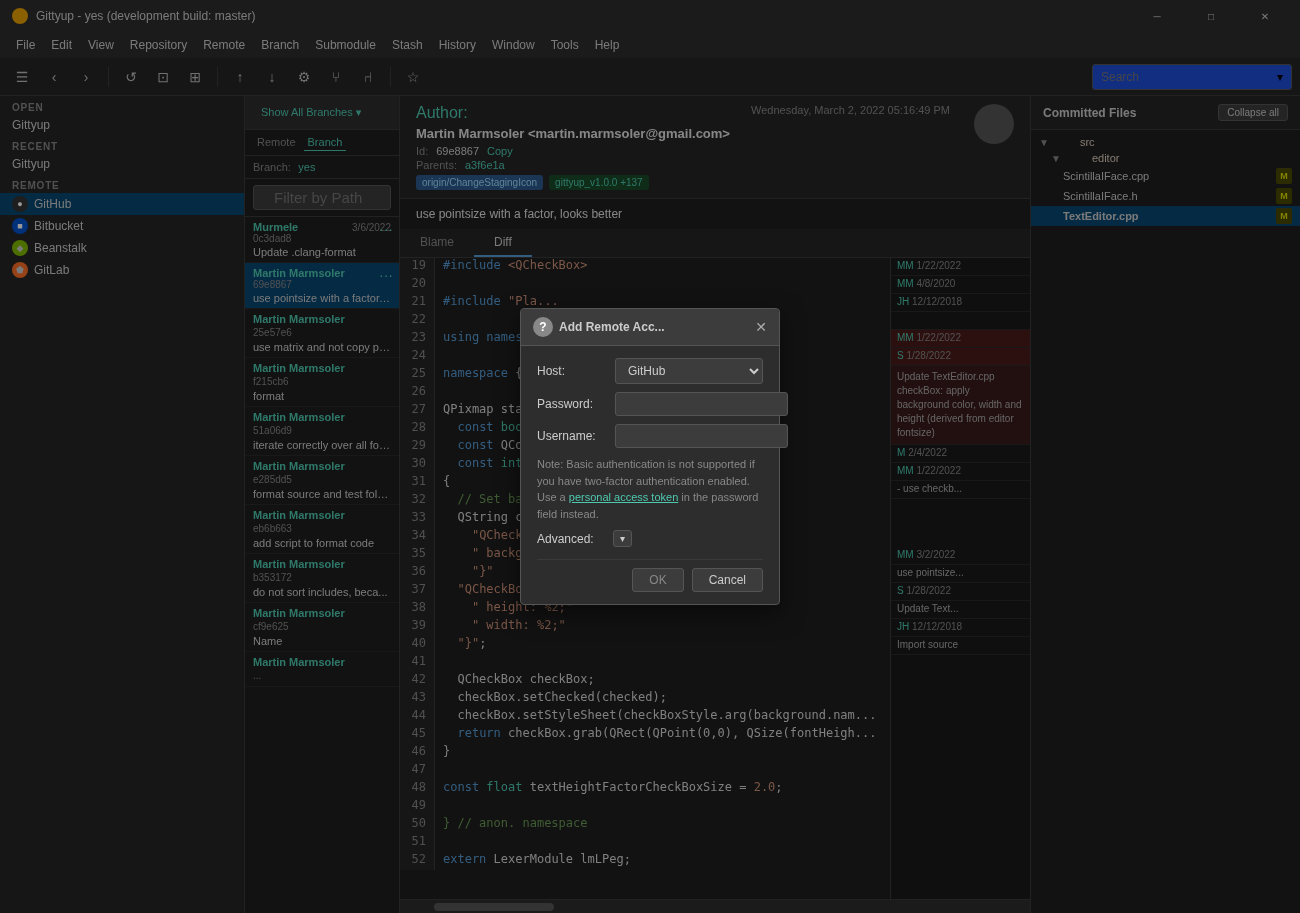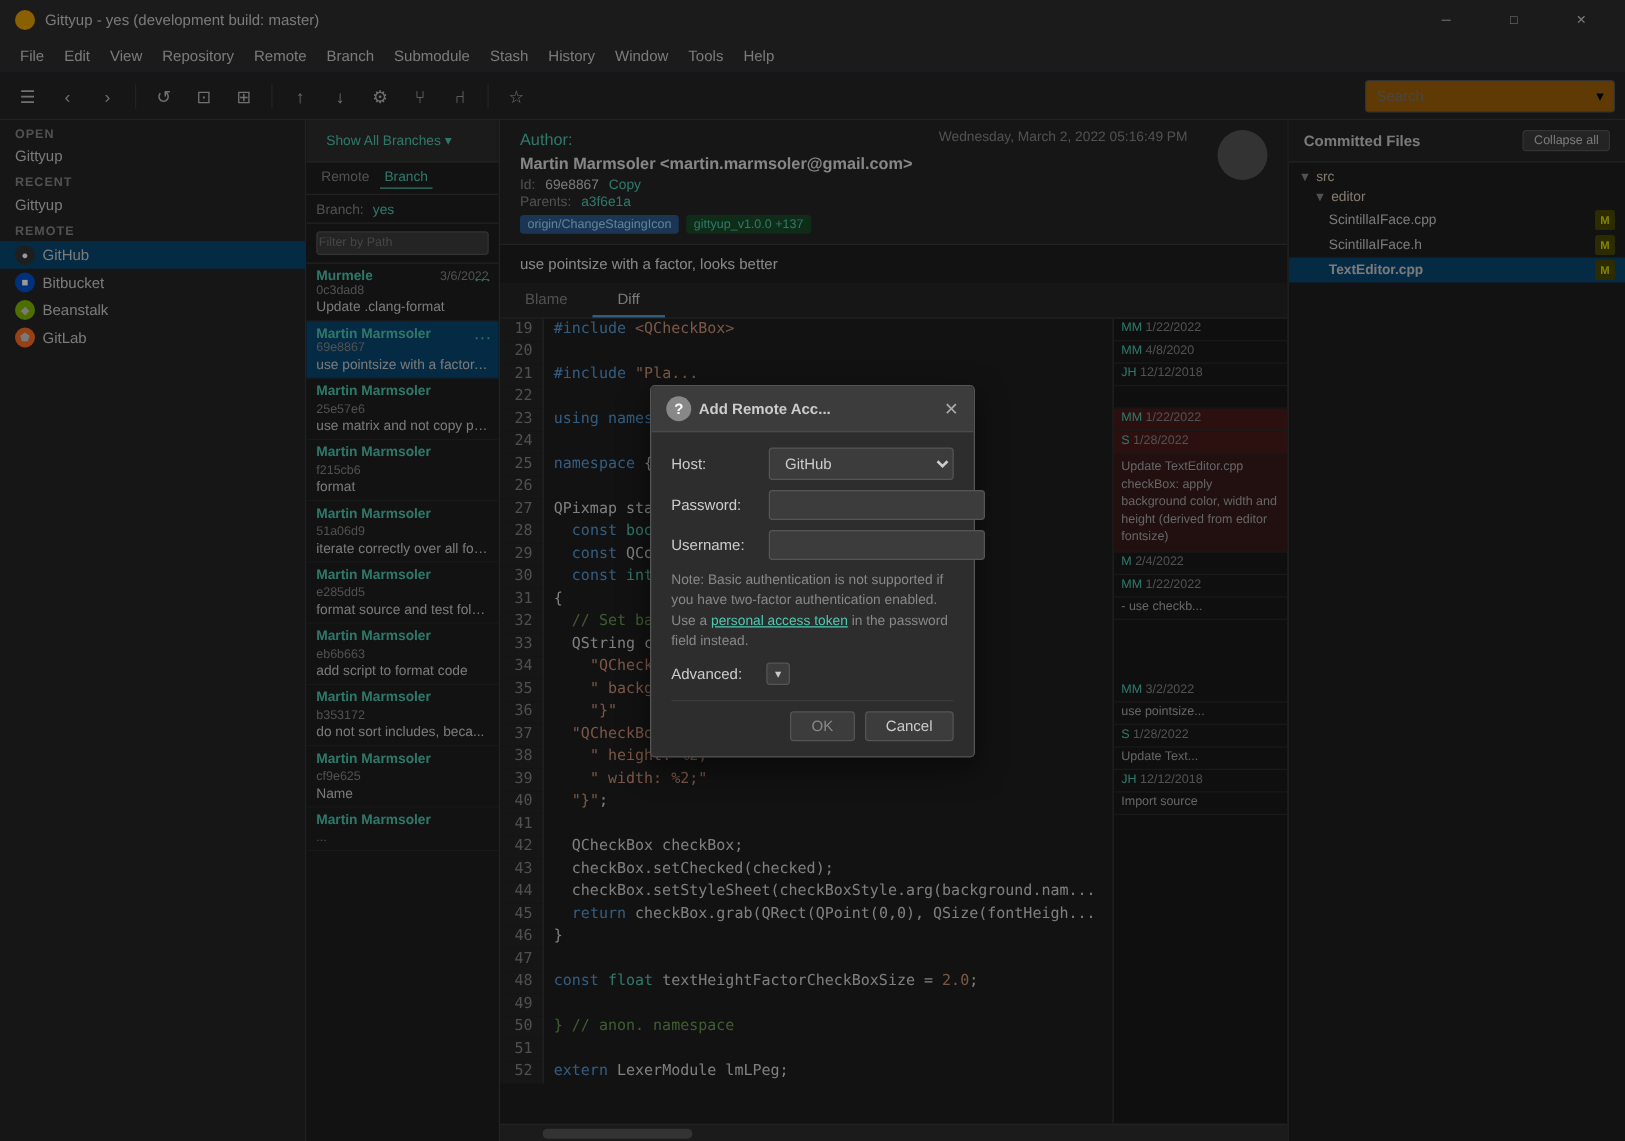--- a/index.html
+++ b/index.html
@@ -13,41 +13,41 @@
     #titlebar .win-btn { width: 46px; height: 32px; display: flex; align-items: center; justify-content: center; cursor: pointer; color: #ccc; font-size: 10px; }
 
     
     #menubar { background: #2d2d2d; height: 26px; display: flex; align-items: center; padding: 0 8px; color: #ccc; font-size: 12px; }
     #menubar .menu-item { padding: 2px 8px; cursor: pointer; }
 
     
     #toolbar { background: #252526; height: 38px; display: flex; align-items: center; padding: 0 8px; gap: 4px; border-bottom: 1px solid #3a3a3a; }
     .tb-btn { width: 28px; height: 28px; background: transparent; border: none; cursor: pointer; display: flex; align-items: center; justify-content: center; color: #bbb; font-size: 14px; border-radius: 3px; }
     .tb-sep { width: 1px; height: 20px; background: #3a3a3a; margin: 0 4px; }
-    #search-bar { margin-left: auto; background: #a16207; border: 1px solid #555; border-radius: 3px; display: flex; align-items: center; padding: 0 8px; height: 26px; width: 200px; }
+    #search-bar { margin-left: auto; background: #1d4ed8; border: 1px solid #555; border-radius: 3px; display: flex; align-items: center; padding: 0 8px; height: 26px; width: 200px; }
     #search-bar input { background: transparent; border: none; color: #ccc; font-size: 12px; width: 100%; outline: none; }
 
     
     #main { display: flex; height: calc(913px - 96px); }
 
     
     #sidebar { width: 245px; background: #252526; border-right: 1px solid #3a3a3a; display: flex; flex-direction: column; overflow: hidden; }
     .sidebar-section-label { color: #888; font-size: 10px; font-weight: bold; padding: 6px 12px 2px; letter-spacing: 0.8px; }
     .sidebar-item { padding: 3px 12px; cursor: pointer; color: #ccc; font-size: 12px; }
     .remote-item { display: flex; align-items: center; gap: 6px; padding: 3px 12px; cursor: pointer; color: #ccc; }
     .remote-item.active { background: #094771; }
     .remote-icon { width: 16px; height: 16px; border-radius: 50%; display: flex; align-items: center; justify-content: center; font-size: 9px; }
     .icon-github { background: #333; color: white; }
     .icon-bitbucket { background: #0052cc; color: white; }
 
     
     #commit-panel { width: 155px; background: #1e1e1e; border-right: 1px solid #3a3a3a; display: flex; flex-direction: column; overflow: hidden; }
     #branch-selector { background: #2d2d2d; padding: 6px 8px; border-bottom: 1px solid #3a3a3a; }
     #filter-path { padding: 6px 8px; border-bottom: 1px solid #3a3a3a; }
-    #filter-input { background: #3c3c3c; border: 1px solid #555; color: #ccc; font-size: 10px; padding: 3px 1px; border-radius: 3px; width: 100%; outline: none; }
+    #filter-input { background: #3c3c3c; border: 1px solid #555; color: #ccc; font-size: 15px; padding: 3px 20px; border-radius: 3px; width: 100%; outline: none; }
     
     .commit-list { overflow-y: auto; flex: 1; }
     .commit-item { padding: 4px 8px; cursor: pointer; border-bottom: 1px solid #2a2a2a; position: relative; }
     .commit-item.selected { background: #094771; }
     .commit-author { color: #4ec9b0; font-size: 11px; font-weight: bold; white-space: nowrap; overflow: hidden; text-overflow: ellipsis; display: flex; align-items: center; gap: 4px; }
     .commit-hash { color: #888; font-size: 10px; }
     .commit-msg { color: #ccc; font-size: 11px; margin-top: 2px; white-space: nowrap; overflow: hidden; text-overflow: ellipsis; }
     .commit-date { color: #888; font-size: 10px; float: right; }
     .commit-dots { position: absolute; right: 6px; top: 4px; color: #4ec9b0; font-size: 14px; cursor: pointer; }
 
@@ -79,21 +79,21 @@
     .code-scroll-x { height: 14px; background: #2d2d2d; border-top: 1px solid #3a3a3a; }
 
     
     #right-panel { width: 270px; background: #1e1e1e; border-left: 1px solid #3a3a3a; display: flex; flex-direction: column; }
     #right-panel-header { padding: 8px 12px; background: #252526; border-bottom: 1px solid #3a3a3a; display: flex; align-items: center; justify-content: space-between; }
     #right-panel-header span { color: #ccc; font-size: 12px; font-weight: bold; }
     .collapse-btn { background: #3c3c3c; border: 1px solid #555; color: #ccc; font-size: 10px; padding: 2px 8px; cursor: pointer; border-radius: 3px; }
     .file-tree { overflow-y: auto; flex: 1; padding: 4px 0; }
     .tree-item { padding: 2px 8px; color: #ccc; font-size: 11px; cursor: pointer; display: flex; align-items: center; gap: 4px; }
     .tree-item.selected { background: #094771; }
-    .tree-folder { color: #dcb; }
+    .tree-folder { color: #dcb; margin-left: 27px; }
     .tree-chevron { color: #888; font-size: 10px; }
     .file-badge { width: 16px; height: 16px; border-radius: 2px; display: flex; align-items: center; justify-content: center; font-size: 9px; font-weight: bold; }
     .badge-m { background: #4a4a00; color: #dada00; }
     .tree-indent1 { padding-left: 20px; }
     .tree-indent2 { padding-left: 32px; }
 
     
     #blame-annotations { width: 135px; background: #1a1a1a; border-left: 1px solid #3a3a3a; overflow-y: auto; font-size: 10px; }
     .blame-block { padding: 2px 6px; border-bottom: 1px solid #2a2a2a; }
     .blame-block.red { background: #3a1a1a; }
@@ -304,21 +304,21 @@
       </div>
     </div>
   </div>
 
   <div id="content-area">
 
     <div id="commit-header">
       <div style="display:flex;justify-content:space-between;align-items:flex-start;">
         <div style="flex:1;">
           <div>
-            <span style="color:#4ec9b0;font-size:13px;">Author:</span>
+            <span style="color:#4ec9b0;font-size:16px;">Author:</span>
           </div>
           <div class="commit-full-author">Martin Marmsoler &lt;martin.marmsoler@gmail.com&gt;</div>
           <div class="commit-meta">
             <span>Id:</span>
             <span style="color:#ccc;">69e8867</span>
             <span style="color:#4ec9b0;cursor:pointer;">Copy</span>
           </div>
           <div class="commit-meta">
             <span>Parents:</span>
             <a style="color:#4ec9b0;cursor:pointer;">a3f6e1a</a>

